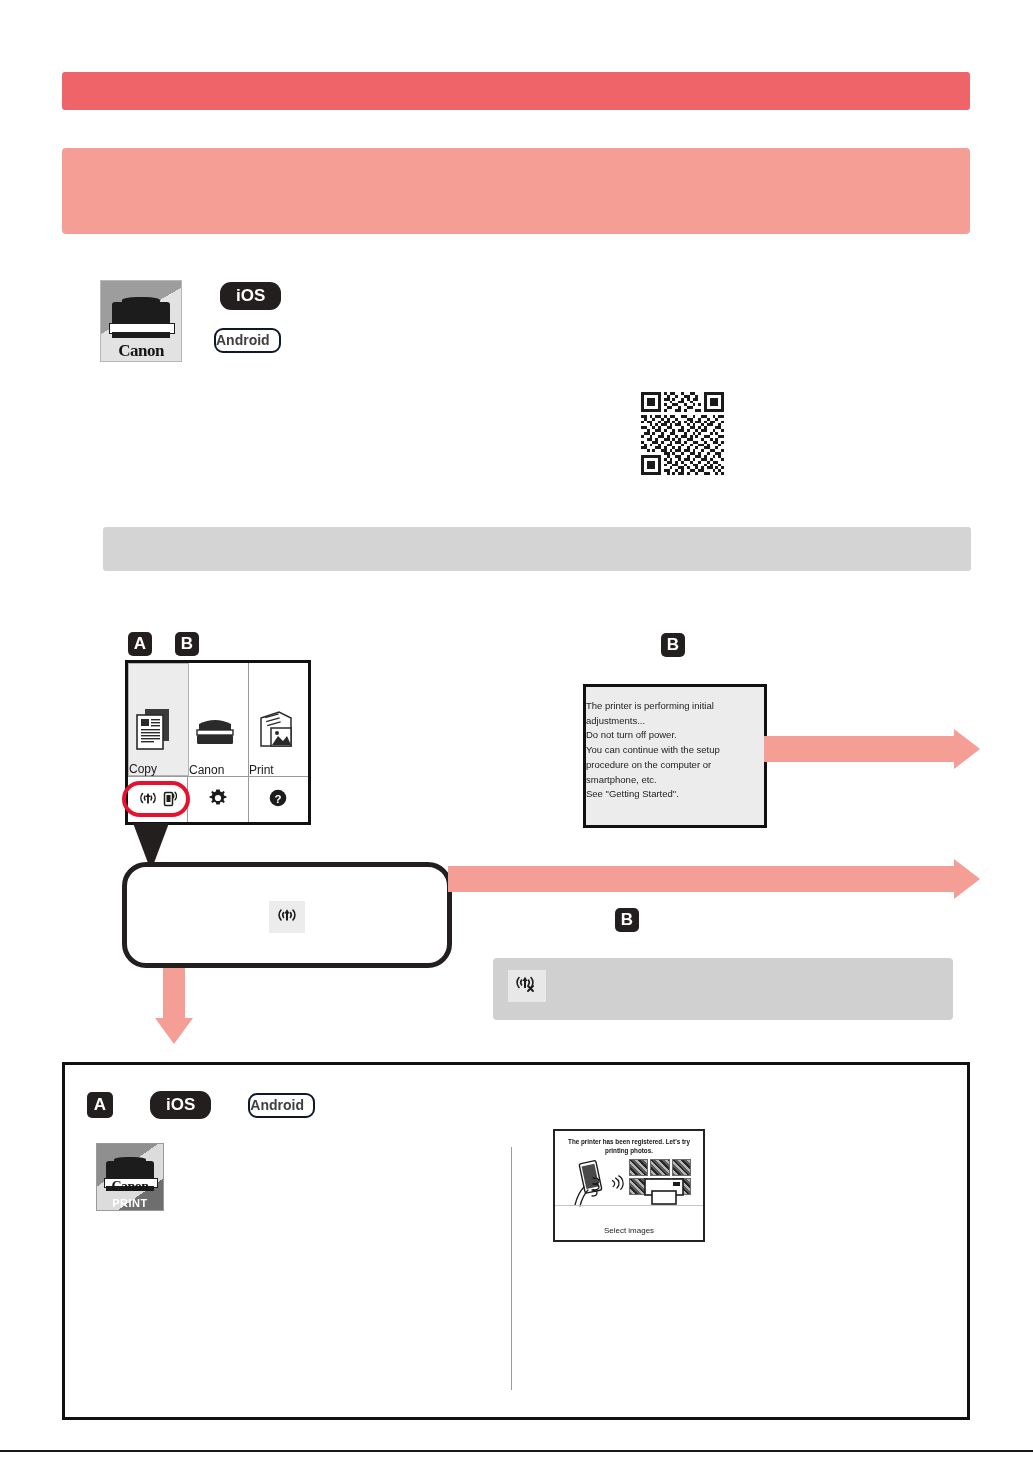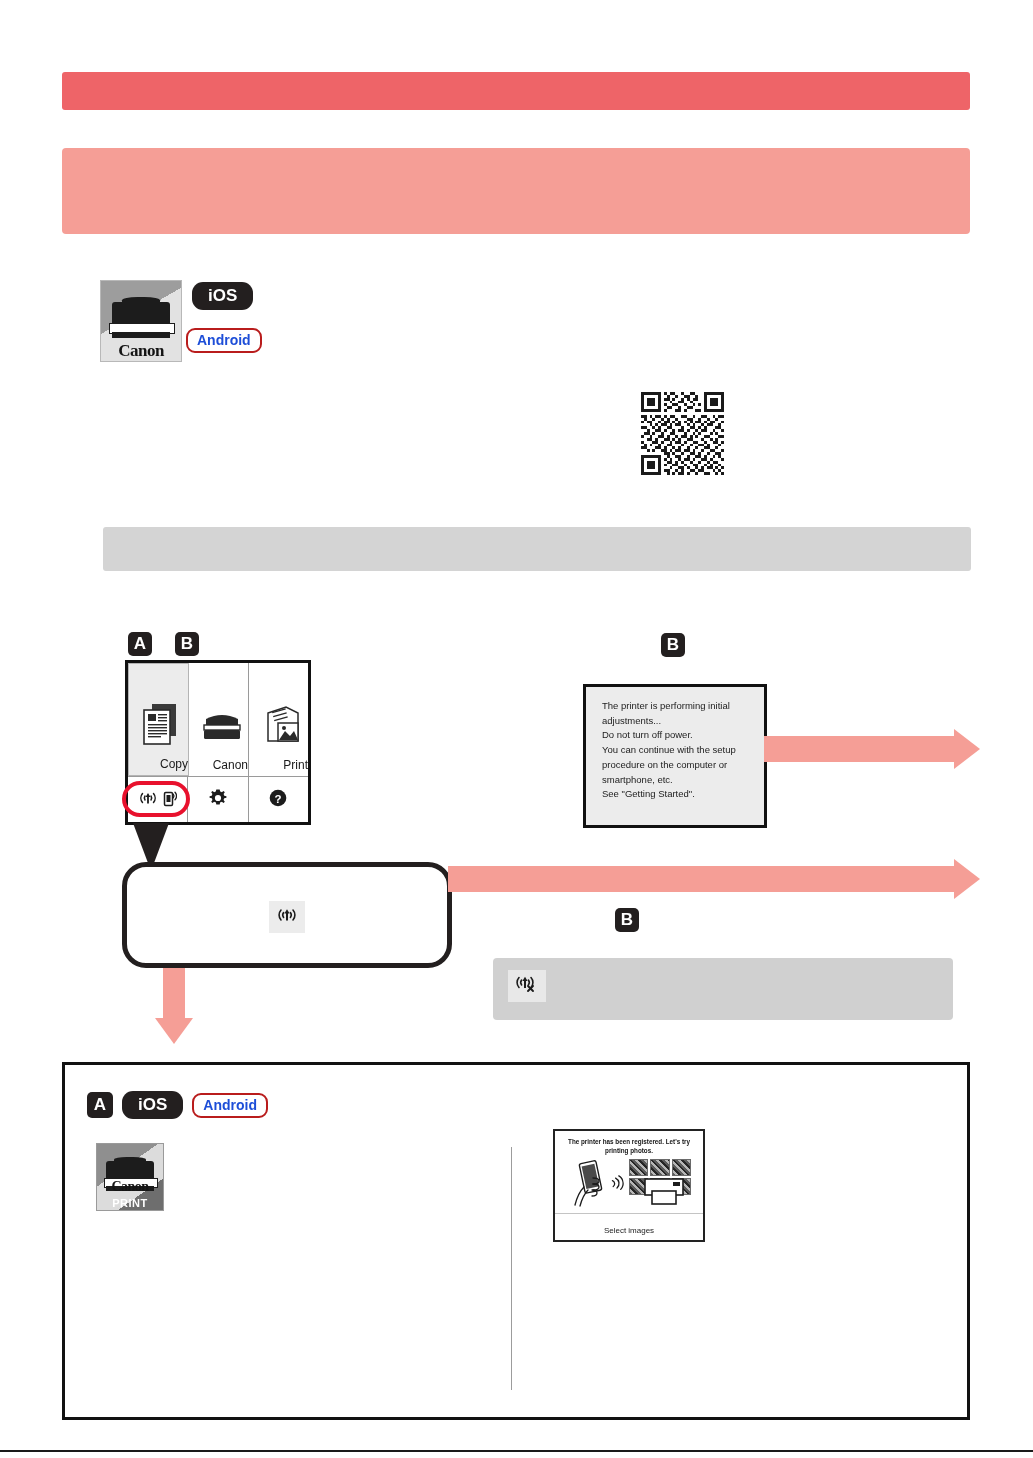--- a/index.html
+++ b/index.html
@@ -120,34 +120,35 @@
     line-height: 1;
   }
 
   
   .badge {
     display: inline-block;
     font-weight: bold;
     text-align: center;
     line-height: 1;
     box-sizing: border-box;
+    margin-left: 28px;
   }
   .badge-filled {
     background: #231f1f;
     color: #ffffff;
     border-radius: 11px;
     padding: 5px 16px 6px 16px;
     font-size: 17px;
   }
   .badge-outline {
     background: #ffffff;
-    color: #1d4ed8;
-    border: 2px solid #b91c1c;
+    color: #404040;
+    border: 2px solid #0f172a;
     border-radius: 9px;
-    padding: 3px 9px 4px 9px;
+    padding: 3px 9px 4px 0;
     font-size: 14px;
   }
   .badge-ios-top {
     position: absolute;
     left: 192px;
     top: 282px;
   }
   .badge-android-top {
     position: absolute;
     left: 186px;
@@ -209,23 +210,22 @@
     display: flex;
     height: 113px;
     box-sizing: border-box;
   }
   .lcd-tile {
     flex: 1;
     position: relative;
     border-right: 1px solid #9a9a9a;
     display: flex;
     flex-direction: column;
-    align-items: flex-end;
+    align-items: flex-start;
     justify-content: flex-end;
-    padding-bottom: 5px;
     box-sizing: border-box;
   }
   .lcd-tile:last-child { border-right: none; }
   .lcd-tile.selected {
     background: #ececec;
     border: 1px solid #b4b4b4;
   }
   .lcd-tile-label {
     font-size: 12px;
     color: #1a1a1a;
@@ -357,21 +357,21 @@
   
   .msg-box {
     position: absolute;
     left: 583px;
     top: 684px;
     width: 184px;
     height: 144px;
     border: 3px solid #111111;
     background: #ececec;
     box-sizing: border-box;
-    padding: 12px 16px;
+    padding: 12px 0;
   }
   .msg-text {
     font-size: 9.5px;
     line-height: 1.55;
     color: #1c1c1c;
     white-space: pre-line;
   }
 
   
   .warn-box {
@@ -465,21 +465,21 @@
   }
   .ps-footer {
     position: absolute;
     left: 0;
     bottom: 0;
     width: 100%;
     border-top: 1px solid #c4c4c4;
     text-align: center;
     font-size: 8px;
     color: #1c1c1c;
-    padding: 12px 0 5px 0;
+    padding: 20px 0 5px 0;
     box-sizing: border-box;
   }
   .ps-hand {
     position: absolute;
     left: 16px;
     top: 4px;
     width: 34px;
     height: 48px;
   }
   .ps-waves {

